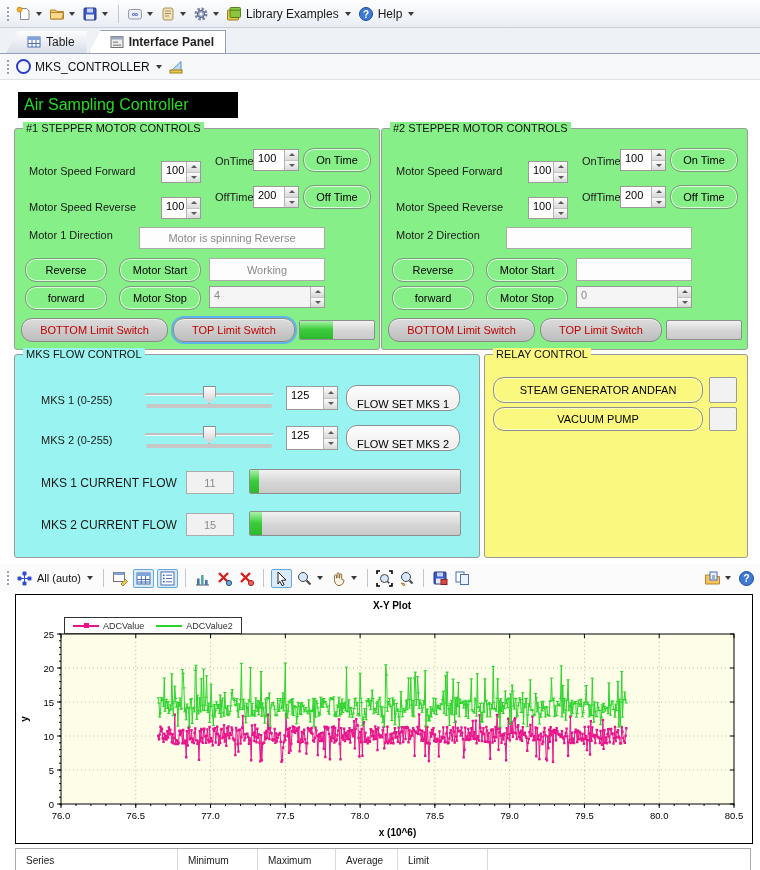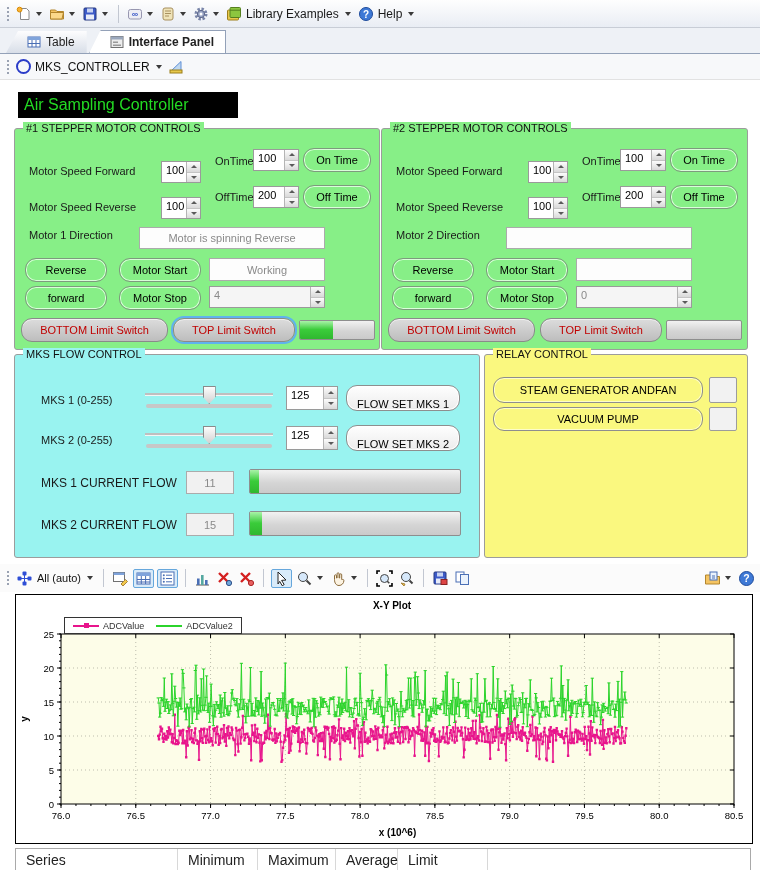--- a/index.html
+++ b/index.html
@@ -89,21 +89,21 @@
   .legend{position:absolute;left:48px;top:22px;height:15px;border:1px solid #333;background:#FFF;display:flex;align-items:center;gap:12px;padding:0 8px;}
   .lg-item{display:flex;align-items:center;gap:4px;}
   .lg-line{width:26px;height:2px;position:relative;display:inline-block;}
   .lg-mark{position:absolute;left:11px;top:-1.5px;width:5px;height:5px;display:inline-block;}
   .lg-name{font-size:9px;color:#333;}
   #chart-svg{position:absolute;left:0;top:0;}
   #chart-svg text{font-family:"Liberation Sans",sans-serif;}
 
   
   .stats{position:absolute;left:15px;top:768px;width:736px;height:24px;border:1px solid #A9A9A9;background:#FFF;display:flex;box-sizing:border-box;}
-  .stats .col{border-right:1px solid #D8D8D8;font-size:14px;color:#222;display:flex;align-items:center;padding-left:10px;box-sizing:border-box;}
+  .stats .col{border-right:1px solid #D8D8D8;font-size:10px;color:#222;display:flex;align-items:center;padding-left:10px;box-sizing:border-box;}
 </style>
 </head>
 <body>
 
 <div class="app">
 
   <div class="toolbar">
     <span class="grip"></span>
     <span class="tb-item">
       <svg class="ic" viewBox="0 0 16 16">

